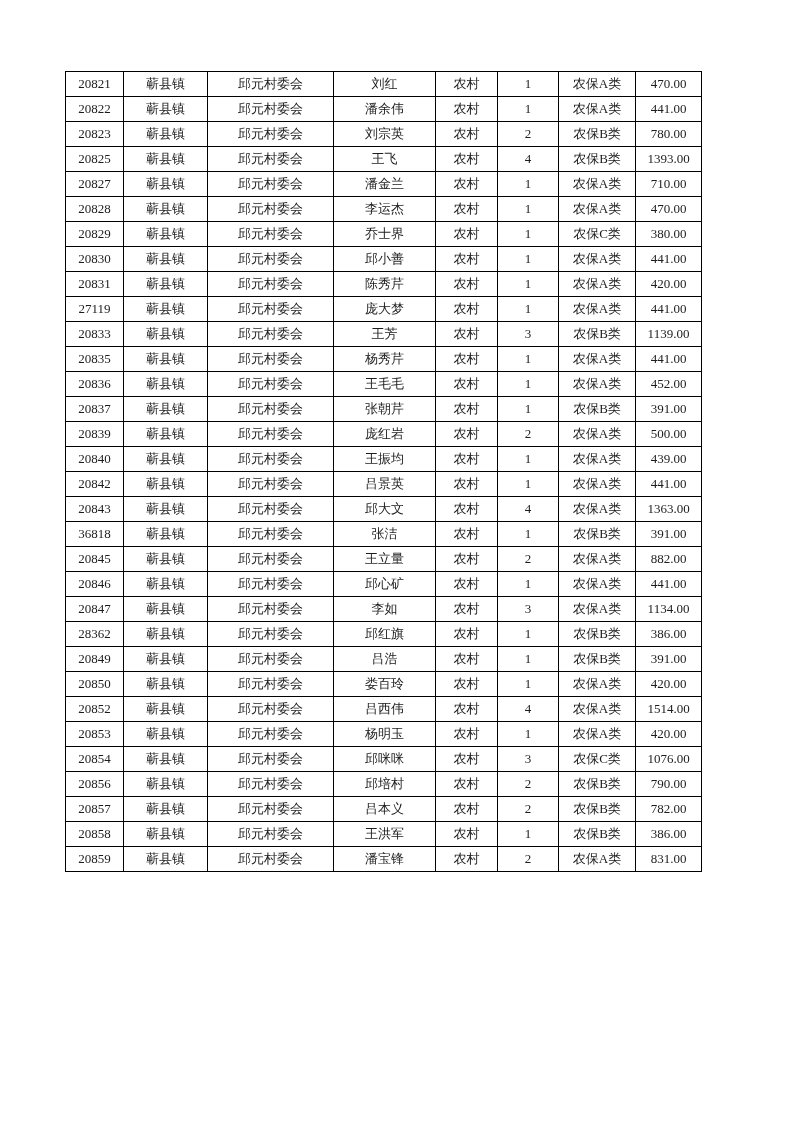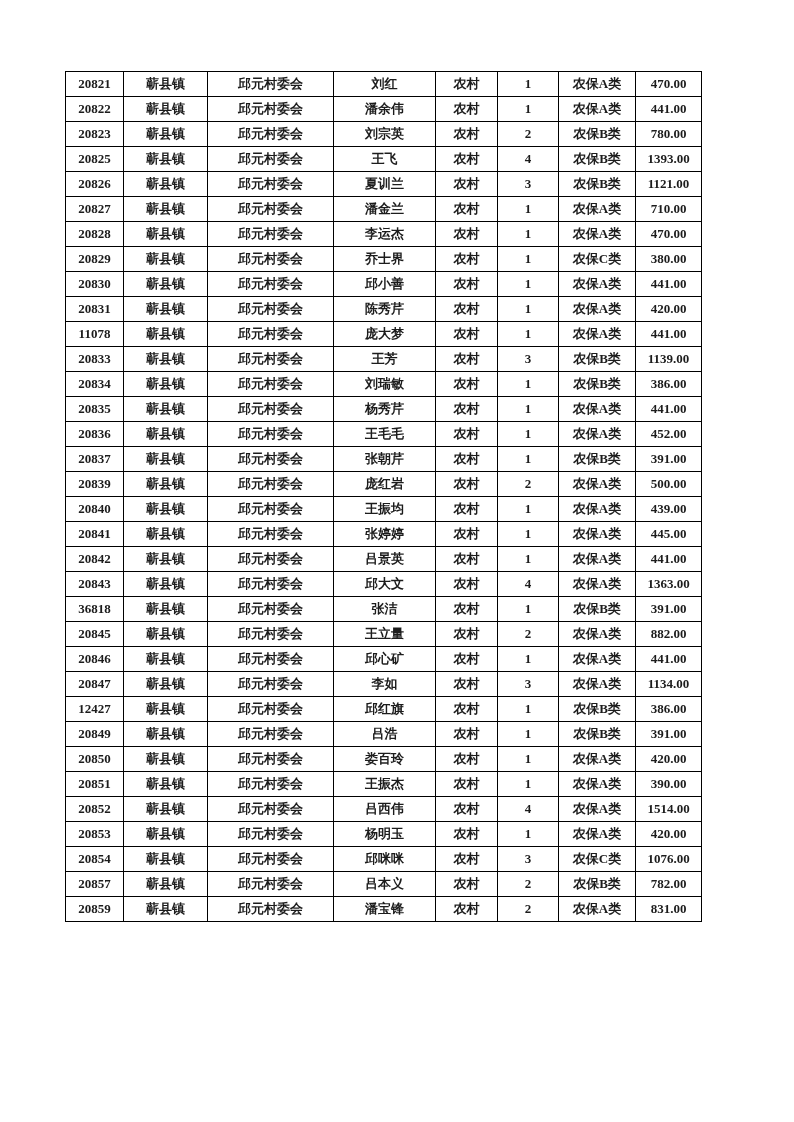--- a/index.html
+++ b/index.html
@@ -15,21 +15,20 @@
     overflow: hidden;
     font-family: "Liberation Serif", "DejaVu Serif", serif;
   }
   table.grid {
     position: absolute;
     left: 65px;
     top: 71px;
     width: 636px;
     border-collapse: collapse;
     table-layout: fixed;
-    font-weight: bold;
   }
   table.grid td {
     border: 1.5px solid #000000;
     box-sizing: border-box;
     height: 25px;
     padding: 0 2px;
     text-align: center;
     vertical-align: middle;
     font-size: 13px;
     color: #1c1c1c;
@@ -88,30 +87,20 @@
           <td>20825</td>
           <td>蕲县镇</td>
           <td>邱元村委会</td>
           <td>王飞</td>
           <td>农村</td>
           <td>4</td>
           <td>农保B类</td>
           <td>1393.00</td>
         </tr>
         <tr>
-          <td>20826</td>
-          <td>蕲县镇</td>
-          <td>邱元村委会</td>
-          <td>夏训兰</td>
-          <td>农村</td>
-          <td>3</td>
-          <td>农保B类</td>
-          <td>1121.00</td>
-        </tr>
-        <tr>
           <td>20827</td>
           <td>蕲县镇</td>
           <td>邱元村委会</td>
           <td>潘金兰</td>
           <td>农村</td>
           <td>1</td>
           <td>农保A类</td>
           <td>710.00</td>
         </tr>
         <tr>
@@ -148,208 +137,178 @@
           <td>20831</td>
           <td>蕲县镇</td>
           <td>邱元村委会</td>
           <td>陈秀芹</td>
           <td>农村</td>
           <td>1</td>
           <td>农保A类</td>
           <td>420.00</td>
         </tr>
         <tr>
-          <td>11078</td>
+          <td>27119</td>
           <td>蕲县镇</td>
           <td>邱元村委会</td>
           <td>庞大梦</td>
           <td>农村</td>
           <td>1</td>
           <td>农保A类</td>
           <td>441.00</td>
         </tr>
         <tr>
           <td>20833</td>
           <td>蕲县镇</td>
           <td>邱元村委会</td>
           <td>王芳</td>
           <td>农村</td>
           <td>3</td>
           <td>农保B类</td>
           <td>1139.00</td>
         </tr>
         <tr>
-          <td>20834</td>
-          <td>蕲县镇</td>
-          <td>邱元村委会</td>
-          <td>刘瑞敏</td>
+          <td>20835</td>
+          <td>蕲县镇</td>
+          <td>邱元村委会</td>
+          <td>杨秀芹</td>
+          <td>农村</td>
+          <td>1</td>
+          <td>农保A类</td>
+          <td>441.00</td>
+        </tr>
+        <tr>
+          <td>20836</td>
+          <td>蕲县镇</td>
+          <td>邱元村委会</td>
+          <td>王毛毛</td>
+          <td>农村</td>
+          <td>1</td>
+          <td>农保A类</td>
+          <td>452.00</td>
+        </tr>
+        <tr>
+          <td>20837</td>
+          <td>蕲县镇</td>
+          <td>邱元村委会</td>
+          <td>张朝芹</td>
+          <td>农村</td>
+          <td>1</td>
+          <td>农保B类</td>
+          <td>391.00</td>
+        </tr>
+        <tr>
+          <td>20839</td>
+          <td>蕲县镇</td>
+          <td>邱元村委会</td>
+          <td>庞红岩</td>
+          <td>农村</td>
+          <td>2</td>
+          <td>农保A类</td>
+          <td>500.00</td>
+        </tr>
+        <tr>
+          <td>20840</td>
+          <td>蕲县镇</td>
+          <td>邱元村委会</td>
+          <td>王振均</td>
+          <td>农村</td>
+          <td>1</td>
+          <td>农保A类</td>
+          <td>439.00</td>
+        </tr>
+        <tr>
+          <td>20842</td>
+          <td>蕲县镇</td>
+          <td>邱元村委会</td>
+          <td>吕景英</td>
+          <td>农村</td>
+          <td>1</td>
+          <td>农保A类</td>
+          <td>441.00</td>
+        </tr>
+        <tr>
+          <td>20843</td>
+          <td>蕲县镇</td>
+          <td>邱元村委会</td>
+          <td>邱大文</td>
+          <td>农村</td>
+          <td>4</td>
+          <td>农保A类</td>
+          <td>1363.00</td>
+        </tr>
+        <tr>
+          <td>36818</td>
+          <td>蕲县镇</td>
+          <td>邱元村委会</td>
+          <td>张洁</td>
+          <td>农村</td>
+          <td>1</td>
+          <td>农保B类</td>
+          <td>391.00</td>
+        </tr>
+        <tr>
+          <td>20845</td>
+          <td>蕲县镇</td>
+          <td>邱元村委会</td>
+          <td>王立量</td>
+          <td>农村</td>
+          <td>2</td>
+          <td>农保A类</td>
+          <td>882.00</td>
+        </tr>
+        <tr>
+          <td>20846</td>
+          <td>蕲县镇</td>
+          <td>邱元村委会</td>
+          <td>邱心矿</td>
+          <td>农村</td>
+          <td>1</td>
+          <td>农保A类</td>
+          <td>441.00</td>
+        </tr>
+        <tr>
+          <td>20847</td>
+          <td>蕲县镇</td>
+          <td>邱元村委会</td>
+          <td>李如</td>
+          <td>农村</td>
+          <td>3</td>
+          <td>农保A类</td>
+          <td>1134.00</td>
+        </tr>
+        <tr>
+          <td>28362</td>
+          <td>蕲县镇</td>
+          <td>邱元村委会</td>
+          <td>邱红旗</td>
           <td>农村</td>
           <td>1</td>
           <td>农保B类</td>
           <td>386.00</td>
         </tr>
         <tr>
-          <td>20835</td>
-          <td>蕲县镇</td>
-          <td>邱元村委会</td>
-          <td>杨秀芹</td>
-          <td>农村</td>
-          <td>1</td>
-          <td>农保A类</td>
-          <td>441.00</td>
-        </tr>
-        <tr>
-          <td>20836</td>
-          <td>蕲县镇</td>
-          <td>邱元村委会</td>
-          <td>王毛毛</td>
-          <td>农村</td>
-          <td>1</td>
-          <td>农保A类</td>
-          <td>452.00</td>
-        </tr>
-        <tr>
-          <td>20837</td>
-          <td>蕲县镇</td>
-          <td>邱元村委会</td>
-          <td>张朝芹</td>
+          <td>20849</td>
+          <td>蕲县镇</td>
+          <td>邱元村委会</td>
+          <td>吕浩</td>
           <td>农村</td>
           <td>1</td>
           <td>农保B类</td>
           <td>391.00</td>
         </tr>
         <tr>
-          <td>20839</td>
-          <td>蕲县镇</td>
-          <td>邱元村委会</td>
-          <td>庞红岩</td>
-          <td>农村</td>
-          <td>2</td>
-          <td>农保A类</td>
-          <td>500.00</td>
-        </tr>
-        <tr>
-          <td>20840</td>
-          <td>蕲县镇</td>
-          <td>邱元村委会</td>
-          <td>王振均</td>
-          <td>农村</td>
-          <td>1</td>
-          <td>农保A类</td>
-          <td>439.00</td>
-        </tr>
-        <tr>
-          <td>20841</td>
-          <td>蕲县镇</td>
-          <td>邱元村委会</td>
-          <td>张婷婷</td>
-          <td>农村</td>
-          <td>1</td>
-          <td>农保A类</td>
-          <td>445.00</td>
-        </tr>
-        <tr>
-          <td>20842</td>
-          <td>蕲县镇</td>
-          <td>邱元村委会</td>
-          <td>吕景英</td>
-          <td>农村</td>
-          <td>1</td>
-          <td>农保A类</td>
-          <td>441.00</td>
-        </tr>
-        <tr>
-          <td>20843</td>
-          <td>蕲县镇</td>
-          <td>邱元村委会</td>
-          <td>邱大文</td>
-          <td>农村</td>
-          <td>4</td>
-          <td>农保A类</td>
-          <td>1363.00</td>
-        </tr>
-        <tr>
-          <td>36818</td>
-          <td>蕲县镇</td>
-          <td>邱元村委会</td>
-          <td>张洁</td>
-          <td>农村</td>
-          <td>1</td>
-          <td>农保B类</td>
-          <td>391.00</td>
-        </tr>
-        <tr>
-          <td>20845</td>
-          <td>蕲县镇</td>
-          <td>邱元村委会</td>
-          <td>王立量</td>
-          <td>农村</td>
-          <td>2</td>
-          <td>农保A类</td>
-          <td>882.00</td>
-        </tr>
-        <tr>
-          <td>20846</td>
-          <td>蕲县镇</td>
-          <td>邱元村委会</td>
-          <td>邱心矿</td>
-          <td>农村</td>
-          <td>1</td>
-          <td>农保A类</td>
-          <td>441.00</td>
-        </tr>
-        <tr>
-          <td>20847</td>
-          <td>蕲县镇</td>
-          <td>邱元村委会</td>
-          <td>李如</td>
-          <td>农村</td>
-          <td>3</td>
-          <td>农保A类</td>
-          <td>1134.00</td>
-        </tr>
-        <tr>
-          <td>12427</td>
-          <td>蕲县镇</td>
-          <td>邱元村委会</td>
-          <td>邱红旗</td>
-          <td>农村</td>
-          <td>1</td>
-          <td>农保B类</td>
-          <td>386.00</td>
-        </tr>
-        <tr>
-          <td>20849</td>
-          <td>蕲县镇</td>
-          <td>邱元村委会</td>
-          <td>吕浩</td>
-          <td>农村</td>
-          <td>1</td>
-          <td>农保B类</td>
-          <td>391.00</td>
-        </tr>
-        <tr>
           <td>20850</td>
           <td>蕲县镇</td>
           <td>邱元村委会</td>
           <td>娄百玲</td>
           <td>农村</td>
           <td>1</td>
           <td>农保A类</td>
           <td>420.00</td>
-        </tr>
-        <tr>
-          <td>20851</td>
-          <td>蕲县镇</td>
-          <td>邱元村委会</td>
-          <td>王振杰</td>
-          <td>农村</td>
-          <td>1</td>
-          <td>农保A类</td>
-          <td>390.00</td>
         </tr>
         <tr>
           <td>20852</td>
           <td>蕲县镇</td>
           <td>邱元村委会</td>
           <td>吕西伟</td>
           <td>农村</td>
           <td>4</td>
           <td>农保A类</td>
           <td>1514.00</td>
@@ -368,28 +327,48 @@
           <td>20854</td>
           <td>蕲县镇</td>
           <td>邱元村委会</td>
           <td>邱咪咪</td>
           <td>农村</td>
           <td>3</td>
           <td>农保C类</td>
           <td>1076.00</td>
         </tr>
         <tr>
+          <td>20856</td>
+          <td>蕲县镇</td>
+          <td>邱元村委会</td>
+          <td>邱培村</td>
+          <td>农村</td>
+          <td>2</td>
+          <td>农保B类</td>
+          <td>790.00</td>
+        </tr>
+        <tr>
           <td>20857</td>
           <td>蕲县镇</td>
           <td>邱元村委会</td>
           <td>吕本义</td>
           <td>农村</td>
           <td>2</td>
           <td>农保B类</td>
           <td>782.00</td>
+        </tr>
+        <tr>
+          <td>20858</td>
+          <td>蕲县镇</td>
+          <td>邱元村委会</td>
+          <td>王洪军</td>
+          <td>农村</td>
+          <td>1</td>
+          <td>农保B类</td>
+          <td>386.00</td>
         </tr>
         <tr>
           <td>20859</td>
           <td>蕲县镇</td>
           <td>邱元村委会</td>
           <td>潘宝锋</td>
           <td>农村</td>
           <td>2</td>
           <td>农保A类</td>
           <td>831.00</td>

